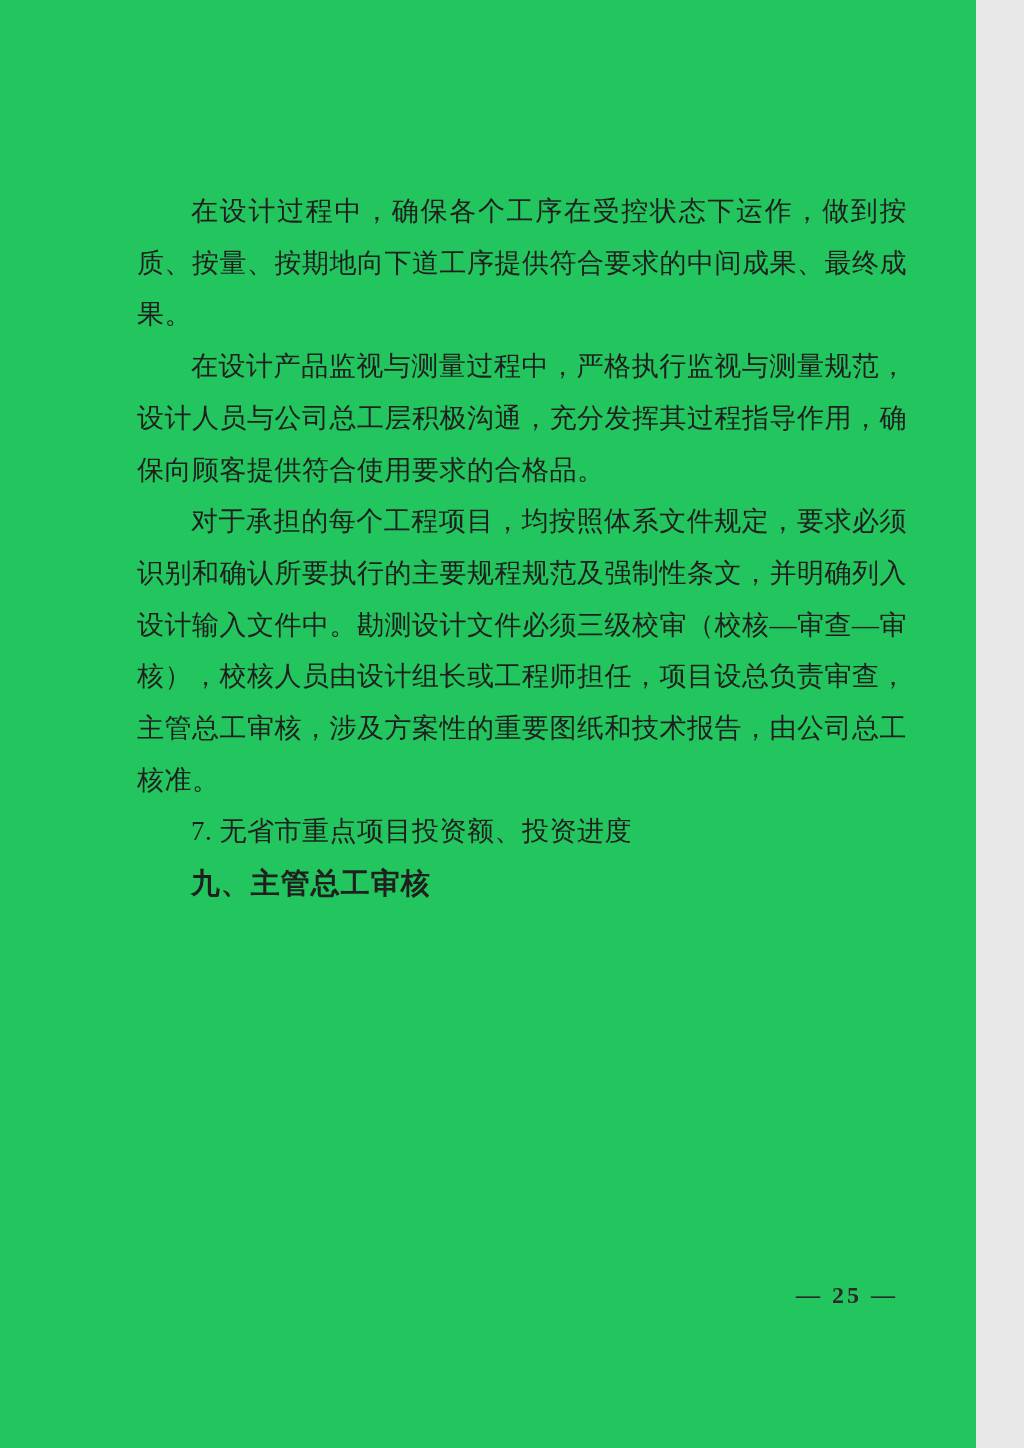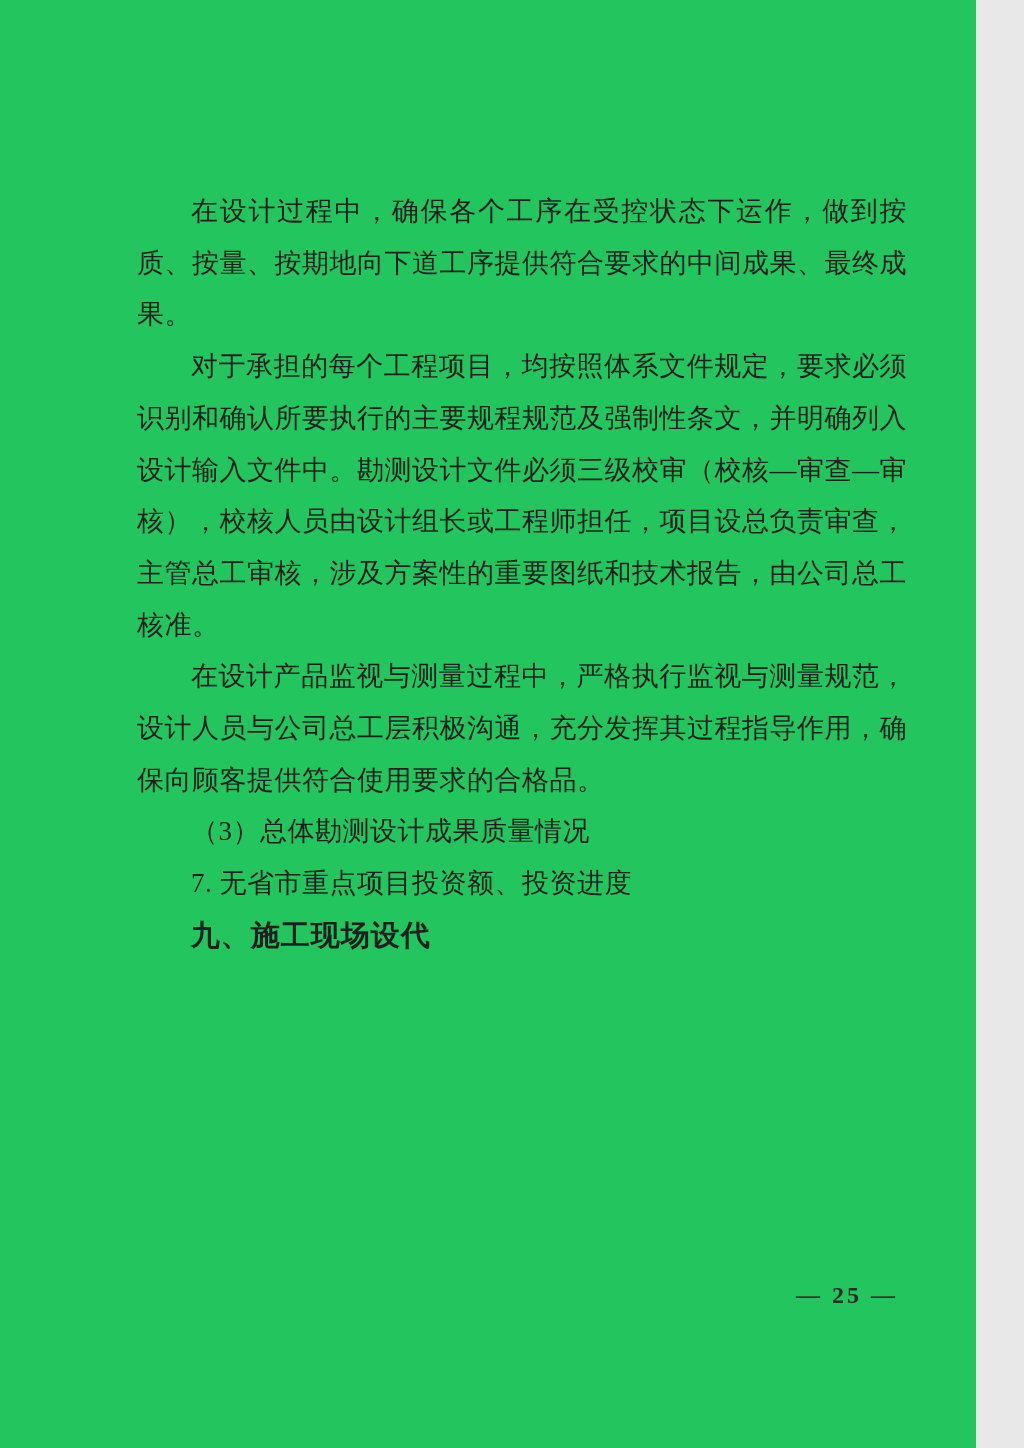--- a/index.html
+++ b/index.html
@@ -61,20 +61,19 @@
     white-space: nowrap;
     font-weight: bold;
   }
 </style>
 </head>
 <body>
 
 <div class="page">
   <div class="text-block">
     <p class="body-para">在设计过程中，确保各个工序在受控状态下运作，做到按质、按量、按期地向下道工序提供符合要求的中间成果、最终成果。</p>
+    <p class="body-para">在设计产品监视与测量过程中，严格执行监视与测量规范，设计人员与公司总工层积极沟通，充分发挥其过程指导作用，确保向顾客提供符合使用要求的合格品。</p>
     <p class="body-para">对于承担的每个工程项目，均按照体系文件规定，要求必须识别和确认所要执行的主要规程规范及强制性条文，并明确列入设计输入文件中。勘测设计文件必须三级校审（校核—审查—审核），校核人员由设计组长或工程师担任，项目设总负责审查，主管总工审核，涉及方案性的重要图纸和技术报告，由公司总工核准。</p>
-    <p class="body-para">在设计产品监视与测量过程中，严格执行监视与测量规范，设计人员与公司总工层积极沟通，充分发挥其过程指导作用，确保向顾客提供符合使用要求的合格品。</p>
-    <p class="body-para">（3）总体勘测设计成果质量情况</p>
     <p class="sub-item">7. 无省市重点项目投资额、投资进度</p>
-    <h2 class="section-heading">九、施工现场设代</h2>
+    <h2 class="section-heading">九、主管总工审核</h2>
   </div>
   <div class="page-number">— 25 —</div>
 </div>
 
 </body></html>

